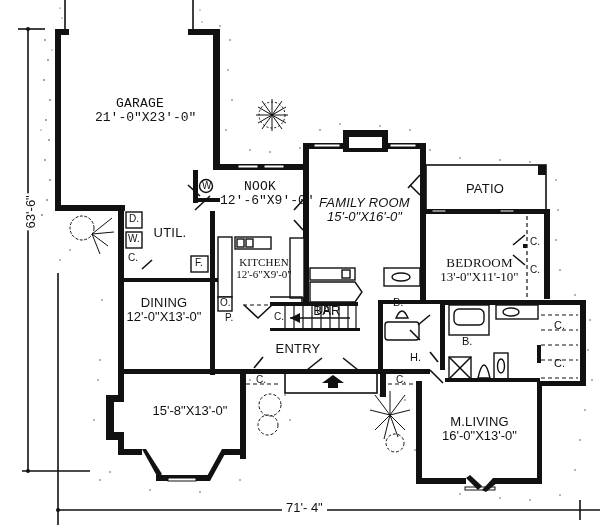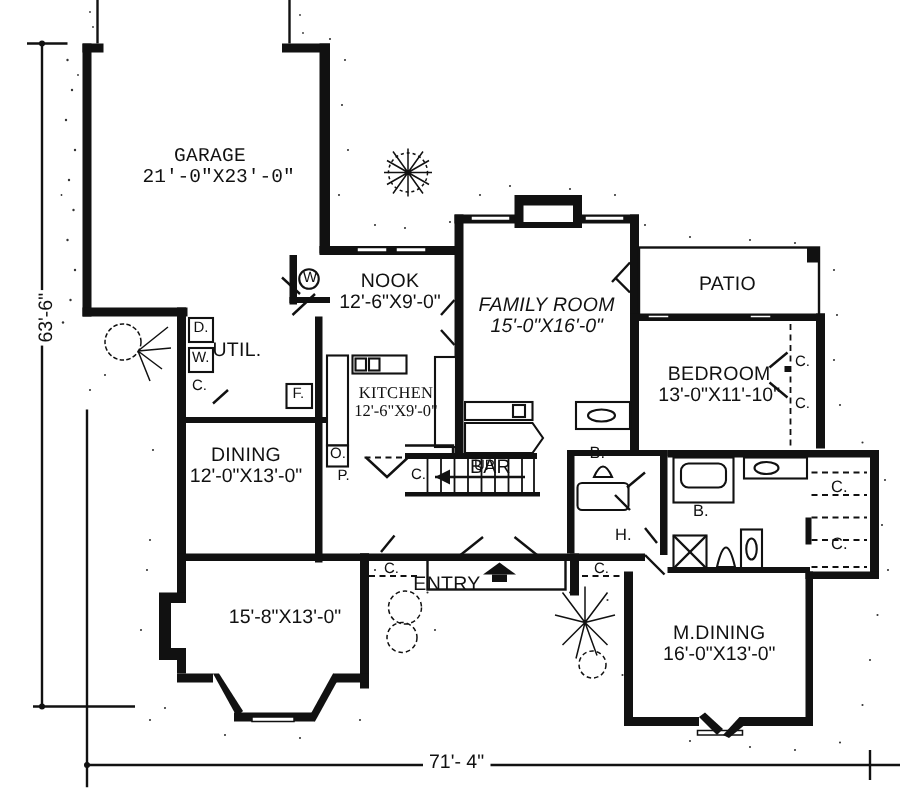--- a/index.html
+++ b/index.html
@@ -286,57 +286,57 @@
     <line x1="263" y1="357" x2="254" y2="368"></line>
     <line x1="322" y1="358" x2="307" y2="370"></line>
       <line x1="343" y1="358" x2="358" y2="370"></line>
   </g>
 </svg>
 
 <div class="lbl" style="left:95px; top:97px; width:90px;font-family:Liberation Mono, monospace;">
   <div class="room-name">GARAGE</div>
   <div class="room-dim">21'-0"X23'-0"</div>
 </div>
-<div class="lbl" style="left:220px; top:180px; width:80px;">
+<div class="lbl" style="left:220px; top:180px; width:80px;font-family:Liberation Mono, monospace;">
   <div class="room-name">NOOK</div>
   <div class="room-dim">12'-6"X9'-0"</div>
 </div>
 <div class="lbl" style="left:312px; top:196px; width:105px;font-style:italic;">
   <div class="room-name">FAMILY ROOM</div>
   <div class="room-dim">15'-0"X16'-0"</div>
 </div>
 <div class="lbl" style="left:440px; top:182px; width:90px;">
   <div class="room-name">PATIO</div>
 </div>
-<div class="lbl" style="left:432px; top:242px; width:95px;">
+<div class="lbl" style="left:432px; top:256px; width:95px;font-family:Liberation Serif, serif;">
   <div class="room-name">BEDROOM</div>
   <div class="room-dim">13'-0"X11'-10"</div>
 </div>
 <div class="lbl" style="left:232px; top:257px; width:64px;font-family:Liberation Serif, serif;">
   <div class="room-name small">KITCHEN</div>
   <div class="room-dim small">12'-6"X9'-0"</div>
 </div>
-<div class="lbl" style="left:138px; top:226px; width:40px;">
+<div class="lbl" style="left:150px; top:226px; width:40px;">
   <div class="room-name">UTIL.</div>
 </div>
 <div class="lbl" style="left:125px; top:296px; width:78px;">
   <div class="room-name">DINING</div>
   <div class="room-dim">12'-0"X13'-0"</div>
 </div>
 <div class="lbl" style="left:312px; top:304px; width:30px;">
   <div class="room-name">BAR</div>
 </div>
-<div class="lbl" style="left:268px; top:342px; width:60px;margin-top:40px;">
+<div class="lbl" style="left:268px; top:342px; width:60px;">
   <div class="room-name">ENTRY</div>
 </div>
 <div class="lbl" style="left:140px; top:404px; width:100px;">
   <div class="room-dim">15'-8"X13'-0"</div>
 </div>
 <div class="lbl" style="left:432px; top:415px; width:95px;">
-  <div class="room-name">M.DINING</div>
+  <div class="room-name">M.LIVING</div>
   <div class="room-dim">16'-0"X13'-0"</div>
 </div>
 
 <div class="lbl tiny" style="left:202px; top:181px;">W</div>
 <div class="lbl tiny" style="left:129px; top:214px;">D.</div>
 <div class="lbl tiny" style="left:128px; top:234px;">W.</div>
 <div class="lbl tiny" style="left:128px; top:253px;">C.</div>
 <div class="lbl tiny" style="left:195px; top:258px;">F.</div>
 <div class="lbl tiny" style="left:220px; top:298px;">O.</div>
 <div class="lbl tiny" style="left:225px; top:313px;">P.</div>

